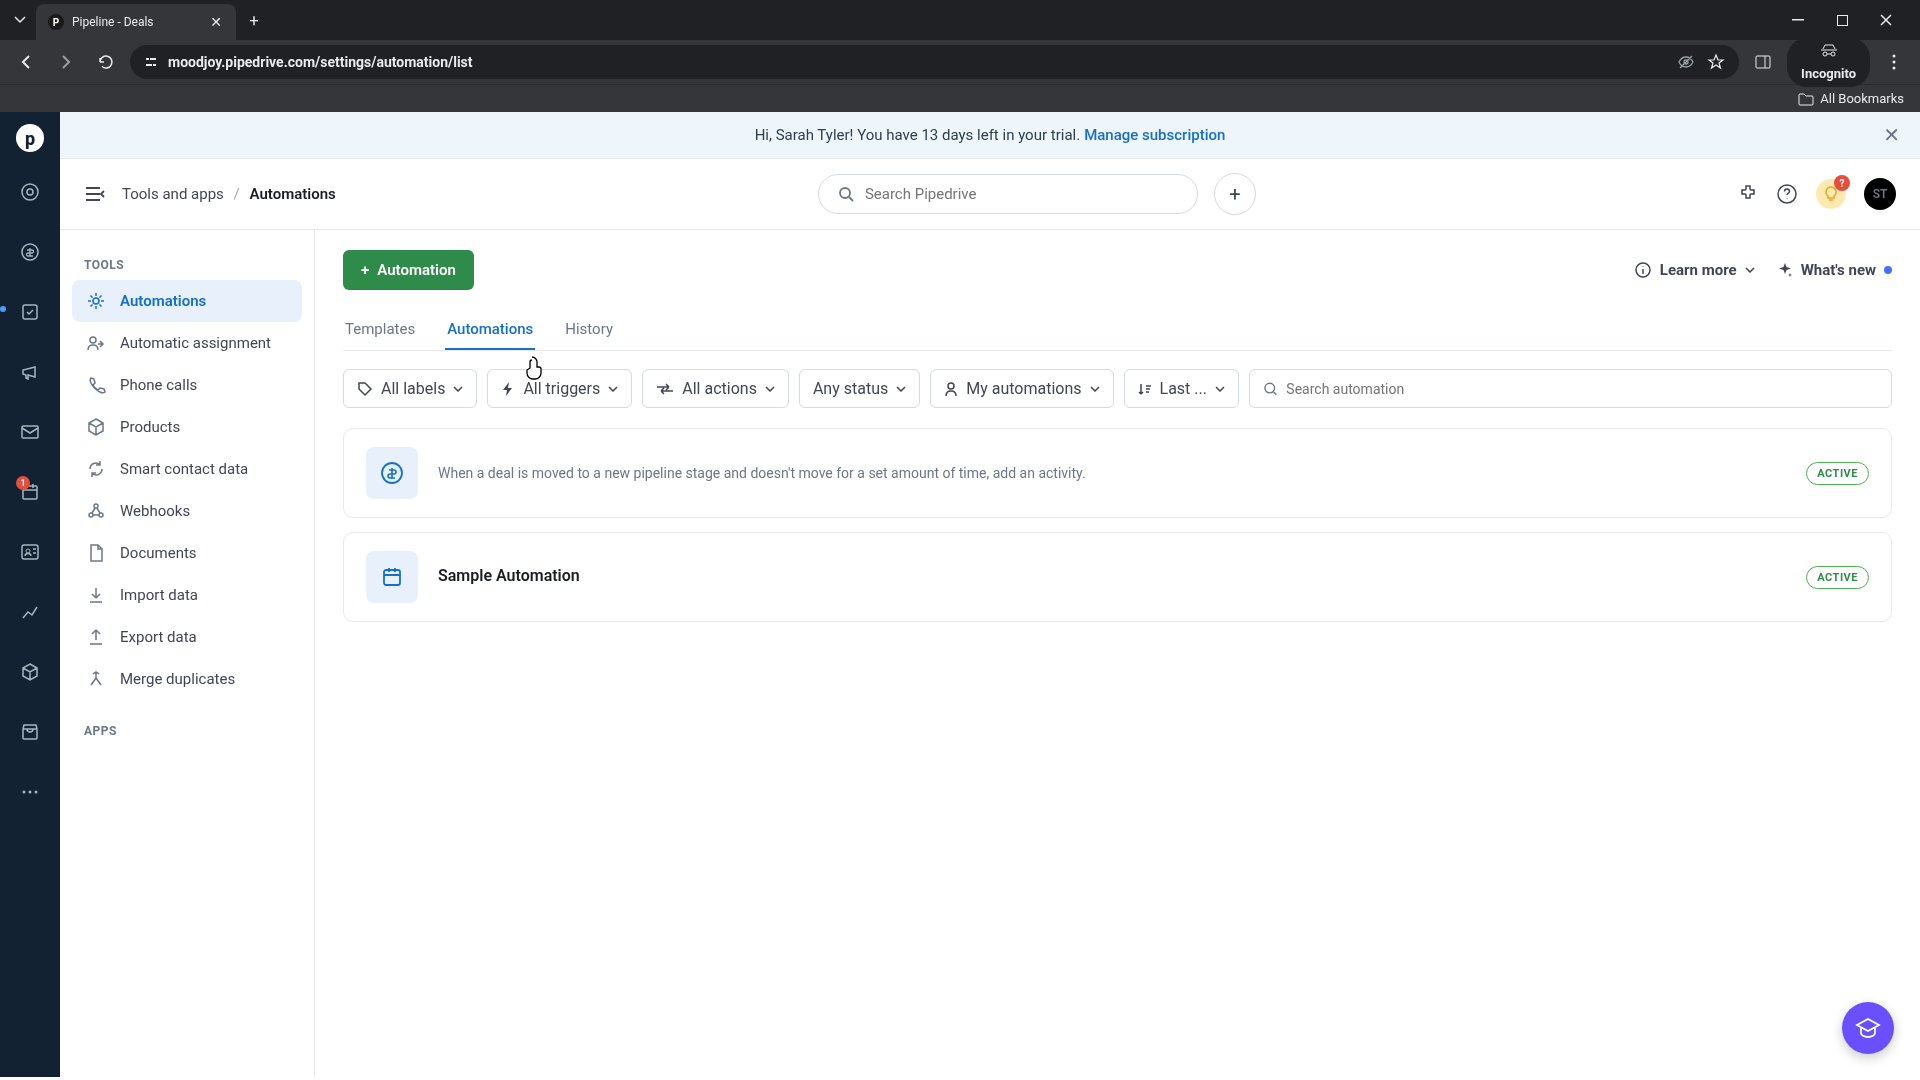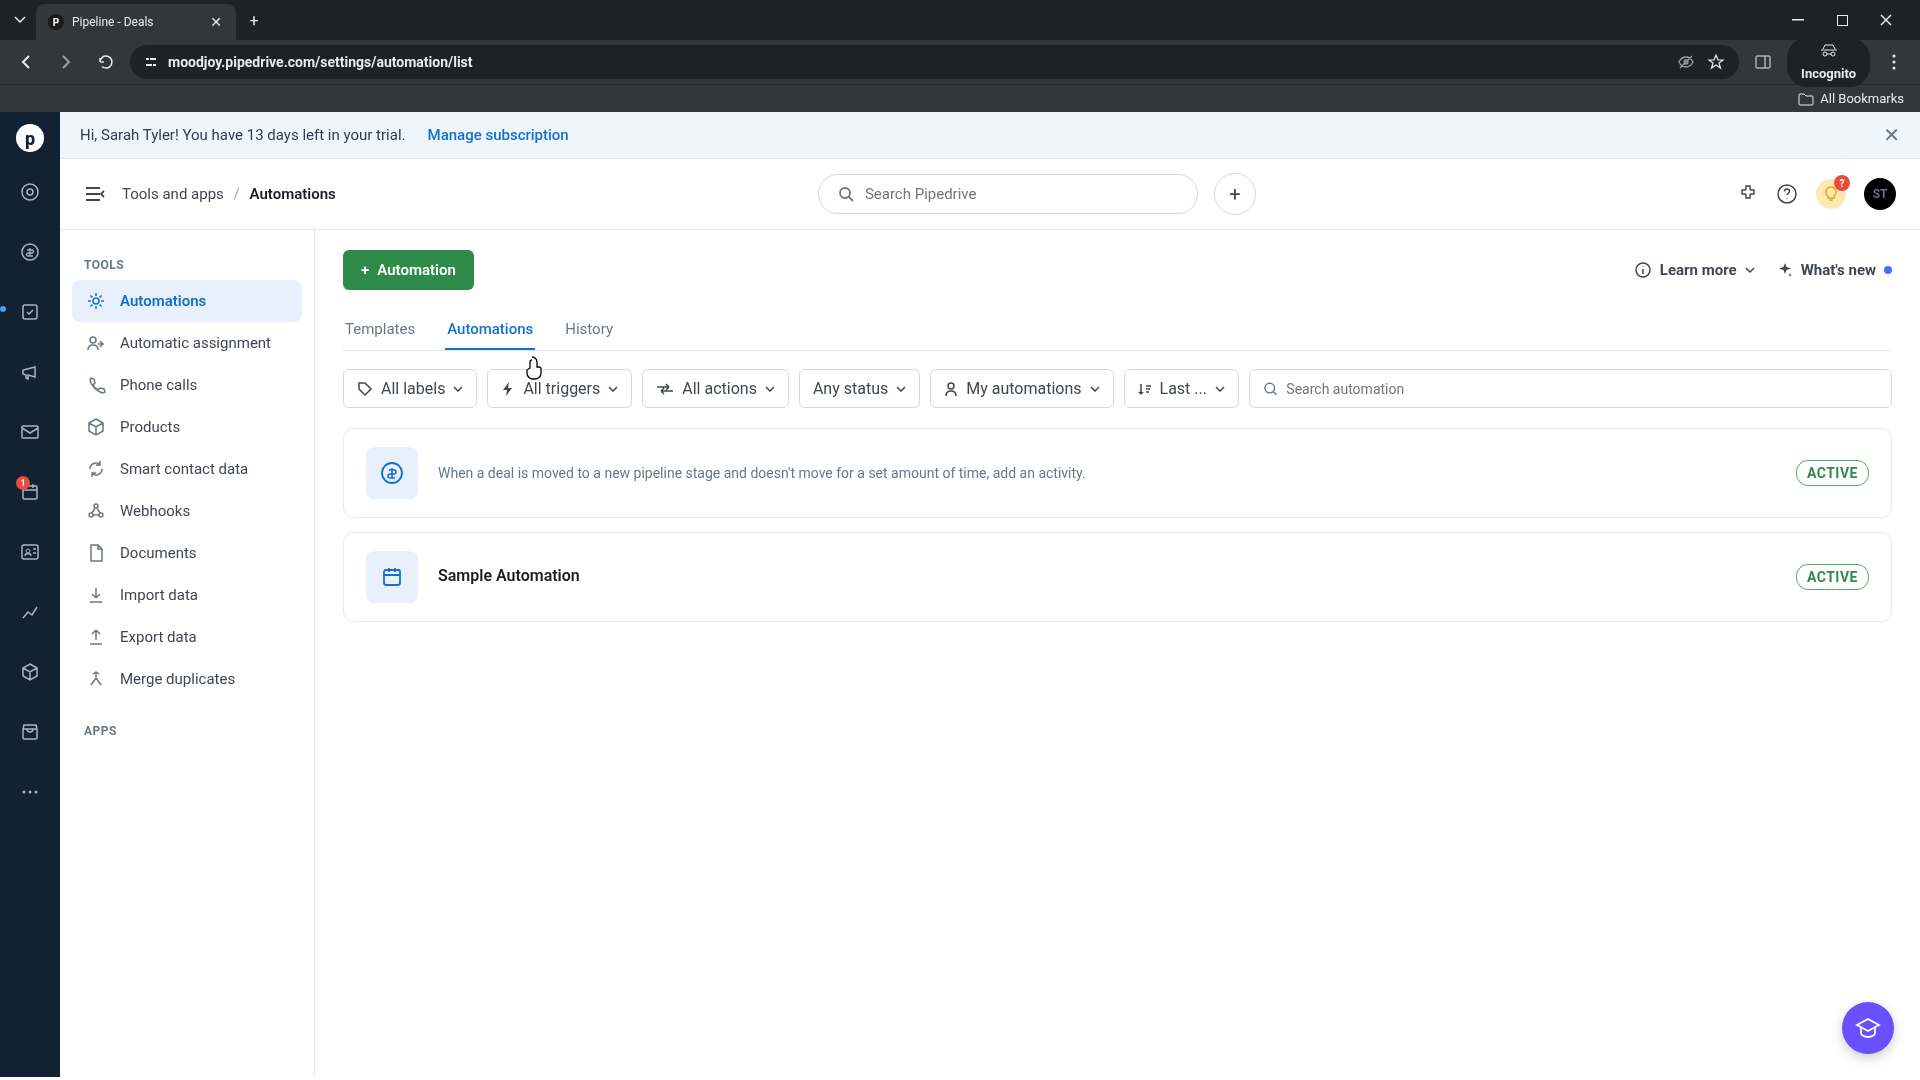--- a/index.html
+++ b/index.html
@@ -30,21 +30,21 @@
 
 .app { display: flex; height: calc(100vh - 115px); }
 .rail { width: 60px; background: #122232; display: flex; flex-direction: column; align-items: center; padding: 12px 0; gap: 20px; position: relative; }
 .rail-logo { width: 28px; height: 28px; background: #fff; border-radius: 50%; color: #122232; font-weight: 800; display: flex; align-items: center; justify-content: center; font-size: 18px; }
 .rail-item { width: 40px; height: 40px; display: flex; align-items: center; justify-content: center; color: #a8b4c0; cursor: pointer; border-radius: 8px; position: relative; }
 .rail-item.active::before { content: ''; position: absolute; left: -10px; top: 14px; width: 6px; height: 6px; background: #4a9eff; border-radius: 50%; }
 .rail-badge { position: absolute; top: 4px; left: 6px; background: #e74c3c; color: #fff; font-size: 9px; width: 14px; height: 14px; border-radius: 50%; display: flex; align-items: center; justify-content: center; font-weight: bold; }
 
 .content-area { flex: 1; display: flex; flex-direction: column; background: #fff; }
 
-.trial-banner { background: #eef5fb; padding: 14px 20px; display: flex; align-items: center; gap: 22px; position: relative; font-size: 15px; color: #2d3e50; border-bottom: 1px solid #e5e9ed; }
+.trial-banner { background: #eef5fb; padding: 14px 20px; display: flex; align-items: center; justify-content: center; gap: 4px; position: relative; font-size: 15px; color: #2d3e50; border-bottom: 1px solid #e5e9ed; }
 .trial-banner a { color: #1470cc; font-weight: 500; text-decoration: none; cursor: pointer; }
 .banner-close { position: absolute; right: 20px; cursor: pointer; font-size: 20px; color: #6b7785; }
 
 .topbar { display: flex; align-items: center; padding: 14px 24px; gap: 16px; border-bottom: 1px solid #e5e9ed; }
 .collapse-btn { cursor: pointer; color: #404653; }
 .breadcrumb { font-size: 15px; color: #404653; }
 .breadcrumb .sep { color: #a0a8b1; margin: 0 6px; }
 .breadcrumb .current { font-weight: 600; color: #1a1d24; }
 .search-box { flex: 0 0 380px; margin-left: auto; display: flex; align-items: center; border: 1px solid #d4dae1; border-radius: 24px; padding: 10px 18px; gap: 10px; color: #6b7785; }
 .search-box input { border: none; outline: none; font-size: 15px; flex: 1; }
@@ -76,21 +76,21 @@
 .filters { display: flex; gap: 10px; margin-bottom: 20px; flex-wrap: nowrap; }
 .filter-btn { display: flex; align-items: center; gap: 8px; border: 1px solid #d4dae1; border-radius: 6px; padding: 9px 13px; font-size: 16px; color: #404653; cursor: pointer; background: #fff; white-space: nowrap; }
 .filter-search { flex: 1; min-width: 160px; display: flex; align-items: center; gap: 8px; border: 1px solid #d4dae1; border-radius: 6px; padding: 9px 13px; }
 .filter-search input { border: none; outline: none; font-size: 14px; width: 100%; }
 
 .auto-card { border: 1px solid #e5e9ed; border-radius: 10px; padding: 18px 22px; display: flex; align-items: center; gap: 20px; margin-bottom: 14px; cursor: pointer; }
 .auto-icon { width: 52px; height: 52px; background: #e7f0fb; border-radius: 8px; display: flex; align-items: center; justify-content: center; color: #1470cc; font-size: 22px; }
 .auto-body { flex: 1; }
 .auto-title { font-weight: 600; font-size: 16px; color: #1a1d24; margin-bottom: 3px; }
 .auto-desc { font-size: 14px; color: #6b7785; }
-.auto-status { border: 1px solid #4caf50; color: #2e8b4a; font-size: 14px; font-weight: 700; padding: 4px 10px; border-radius: 12px; letter-spacing: 0.5px; }
+.auto-status { border: 1px solid #4caf50; color: #2e8b4a; font-size: 11px; font-weight: 700; padding: 4px 10px; border-radius: 12px; letter-spacing: 0.5px; }
 
 .fab { position: fixed; bottom: 26px; right: 26px; width: 52px; height: 52px; border-radius: 50%; background: #6a4fff; color: #fff; display: flex; align-items: center; justify-content: center; cursor: pointer; box-shadow: 0 4px 12px rgba(0,0,0,0.2); }
 
 .cursor-img { position: fixed; top: 355px; left: 525px; pointer-events: none; z-index: 9999; }
 
 svg { display: block; }
 .chevron-down { width: 10px; height: 6px; }
 </style>
 </head>
 <body>

